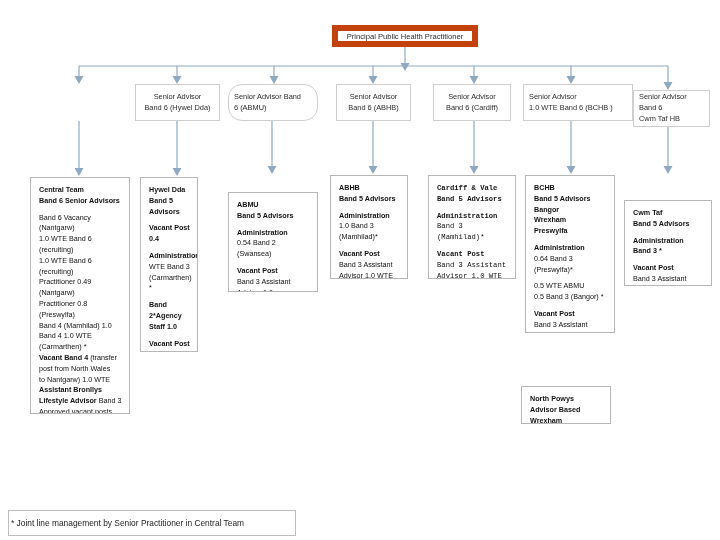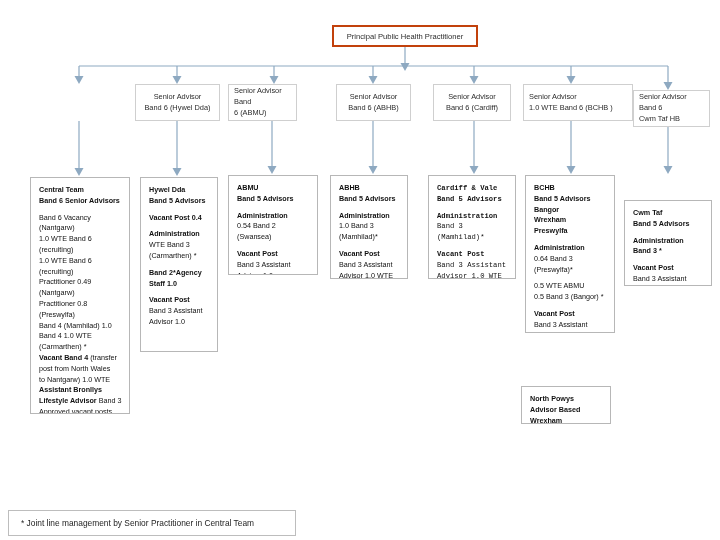--- a/index.html
+++ b/index.html
@@ -36,40 +36,40 @@
     font-size: 7.4px;
     line-height: 1.45;
     padding: 3px 5px;
     color: #2b2b2b;
   }
   .hdr-box.left-align {
     justify-content: flex-start;
     text-align: left;
   }
   .root-box {
-    border: 2px solid #c2410c;
+    border: 6px solid #c2410c;
     font-size: 7.6px;
   }
   .detail-box {
     border: 1px solid #b7b7b7;
     padding: 7px 7px 6px 8px;
     font-size: 7.2px;
     line-height: 1.5;
     text-align: left;
     color: #111111;
     overflow: hidden;
   }
   .detail-box .ln { display: block; white-space: normal; }
   .detail-box .b { font-weight: bold; }
   .detail-box .gap { display: block; height: 6px; }
   .note-box {
     border: 1px solid #bdbdbd;
     display: flex;
     align-items: center;
-    padding-left: 12px;
+    padding-left: 2px;
     font-size: 8.4px;
     color: #1d1d1d;
   }
   svg.connectors {
     position: absolute;
     left: 0; top: 0;
     width: 720px;
     height: 540px;
     pointer-events: none;
   }
@@ -129,21 +129,21 @@
     <span>Principal Public Health Practitioner</span>
   </div>
 
 
   <div class="box hdr-box" style="left:135px; top:84px; width:85px; height:37px;">
     <span>
       <span>Senior  Advisor</span><br><span>Band 6 (Hywel Dda)</span>
     </span>
   </div>
 
-  <div class="box hdr-box left-align" style="left:228px; top:84px; width:69px; height:37px;">
+  <div class="box hdr-box left-align" style="left:228px; top:84px; width:90px; height:37px;border-radius:14px;">
     <span>
       <span>Senior Advisor  Band</span><br><span>6 (ABMU)</span>
     </span>
   </div>
 
   <div class="box hdr-box" style="left:336px; top:84px; width:75px; height:37px;">
     <span>
       <span>Senior  Advisor</span><br><span>Band 6 (ABHB)</span>
     </span>
   </div>
@@ -184,39 +184,39 @@
       <span class="ln"><span>Band 4 1.0 WTE</span></span>
       <span class="ln"><span>(Carmarthen) *</span></span>
       <span class="ln"><span class="b">Vacant Band 4</span><span> (transfer</span></span>
       <span class="ln"><span>post from North Wales</span></span>
       <span class="ln"><span>to Nantgarw) 1.0 WTE</span></span>
       <span class="ln"><span class="b">Assistant Bronllys</span></span>
       <span class="ln"><span class="b">Lifestyle Advisor</span><span> Band 3</span></span>
       <span class="ln"><span>Approved vacant posts</span></span>
     </div>
 
-  <div class="box detail-box" style="left:140px; top:177px; width:78px; height:175px;">
+  <div class="box detail-box" style="left:140px; top:177px; width:58px; height:175px;">
       <span class="ln"><span class="b">Hywel Dda</span></span>
       <span class="ln"><span class="b">Band 5 Advisors</span></span>
       <span class="gap"></span>
       <span class="ln"><span class="b">Vacant Post  0.4</span></span>
       <span class="gap"></span>
       <span class="ln"><span class="b">Administration</span></span>
       <span class="ln"><span>WTE Band 3</span></span>
       <span class="ln"><span>(Carmarthen) *</span></span>
       <span class="gap"></span>
       <span class="ln"><span class="b">Band 2*Agency</span></span>
       <span class="ln"><span class="b">Staff 1.0</span></span>
       <span class="gap"></span>
       <span class="ln"><span class="b">Vacant Post</span></span>
       <span class="ln"><span>Band 3 Assistant</span></span>
       <span class="ln"><span>Advisor 1.0</span></span>
     </div>
 
-  <div class="box detail-box" style="left:228px; top:175px; width:90px; height:100px;">
+  <div class="box detail-box" style="left:228px; top:192px; width:90px; height:100px;">
       <span class="ln"><span class="b"> ABMU</span></span>
       <span class="ln"><span class="b">Band 5 Advisors</span></span>
       <span class="gap"></span>
       <span class="ln"><span class="b">Administration</span></span>
       <span class="ln"><span> 0.54 Band 2 (Swansea)</span></span>
       <span class="gap"></span>
       <span class="ln"><span class="b">Vacant Post</span></span>
       <span class="ln"><span>Band 3  Assistant</span></span>
       <span class="ln"><span>Advisor 1.0</span></span>
     </div>

